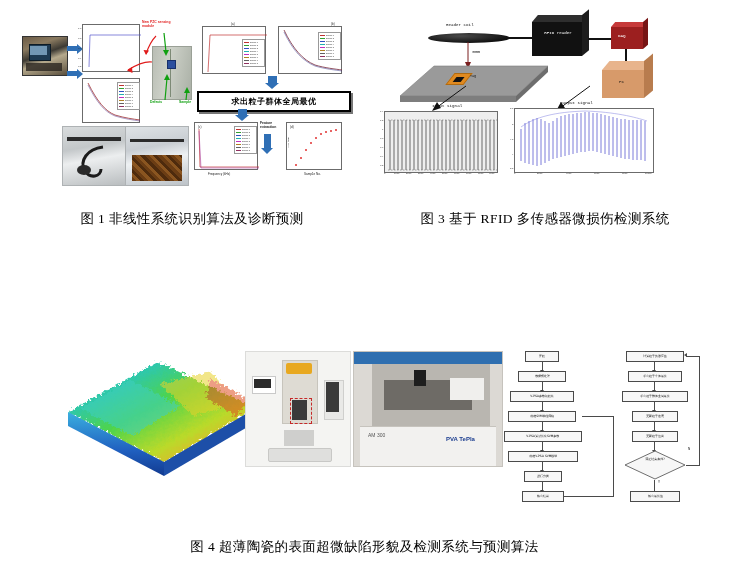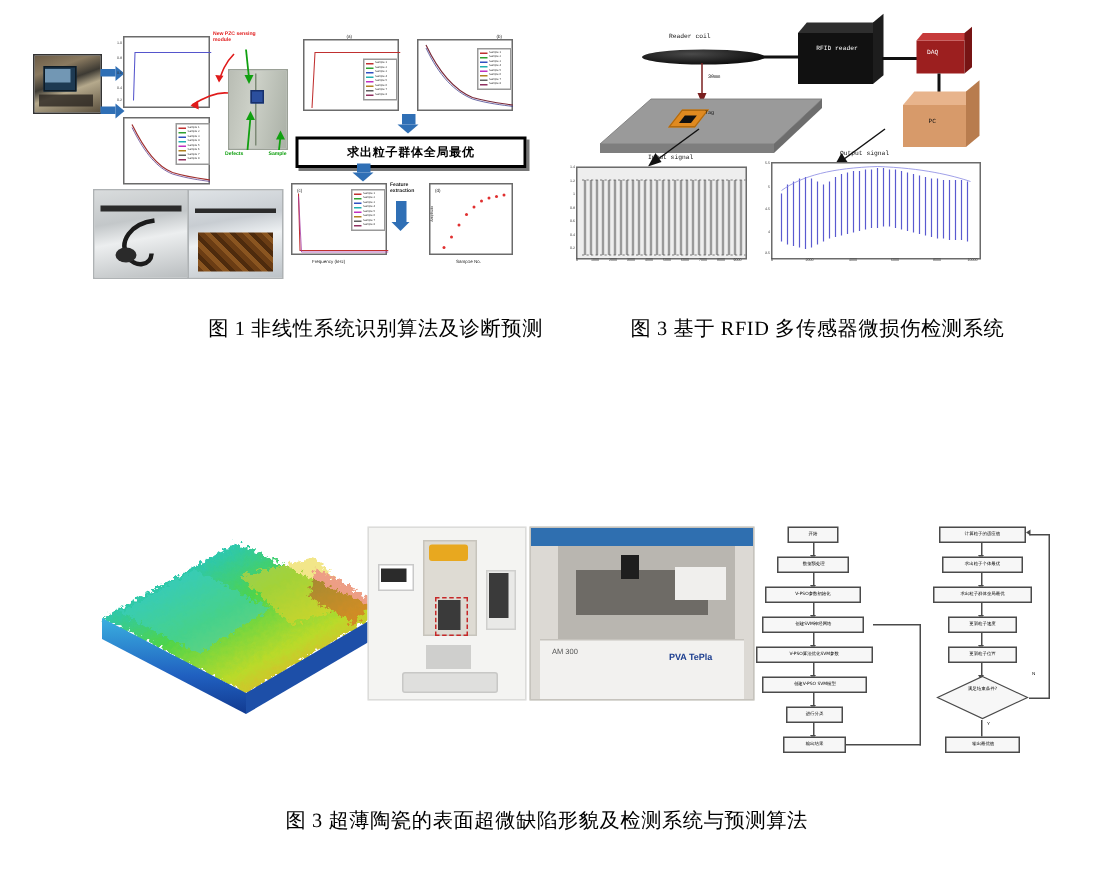--- a/index.html
+++ b/index.html
@@ -327,21 +327,21 @@
         <circle cx="39" cy="9" r="1"></circle>
         <circle cx="44" cy="8" r="1"></circle>
         <circle cx="49" cy="7" r="1"></circle>
       </g>
     </svg>
     <div class="axlabel" style="left:-4px;top:18px;transform:rotate(-90deg);font-size:2.4px;">Amplitude</div>
   </div>
   <div class="axlabel" style="left:282px;top:164px;">Samp1e No.</div>
 </div>
 
-<div class="caption" style="left:22px;top:210px;width:340px;text-align:right;">图 1 非线性系统识别算法及诊断预测</div>
+<div class="caption" style="left:22px;top:210px;width:340px;">图 1 非线性系统识别算法及诊断预测</div>
 
 <div class="fig" id="fig2">
 
   <div style="position:absolute;left:48px;top:25px;width:82px;height:10px;border-radius:50%;
               background:radial-gradient(ellipse at 40% 30%,#4a4a4a 0%,#111 70%);"></div>
   <div class="lbl2" style="left:66px;top:15px;">Reader coil</div>
 
   <div style="position:absolute;left:128px;top:29px;width:26px;height:1.6px;background:#111;"></div>
 
   <div style="position:absolute;left:152px;top:14px;width:50px;height:34px;background:#111;">
@@ -623,13 +623,13 @@
   <div class="fcline" style="left:686px;top:11px;width:14px;height:1px;"></div>
 
   <div class="fclabel" style="left:658px;top:135px;">Y</div>
   <div class="fcarrow" style="left:654px;top:135px;height:12px;"></div>
 
   <div class="fcbox" style="left:630px;top:146px;width:50px;height:11px;">
     <span>输出最优值</span>
     </div>
 </div>
 
-<div class="caption" style="left:0px;top:538px;width:729px;">图 3 超薄陶瓷的表面超微缺陷形貌及检测系统与预测算法</div>
+<div class="caption" style="left:0px;top:538px;width:729px;">图 4 超薄陶瓷的表面超微缺陷形貌及检测系统与预测算法</div>
 
 </body></html>

